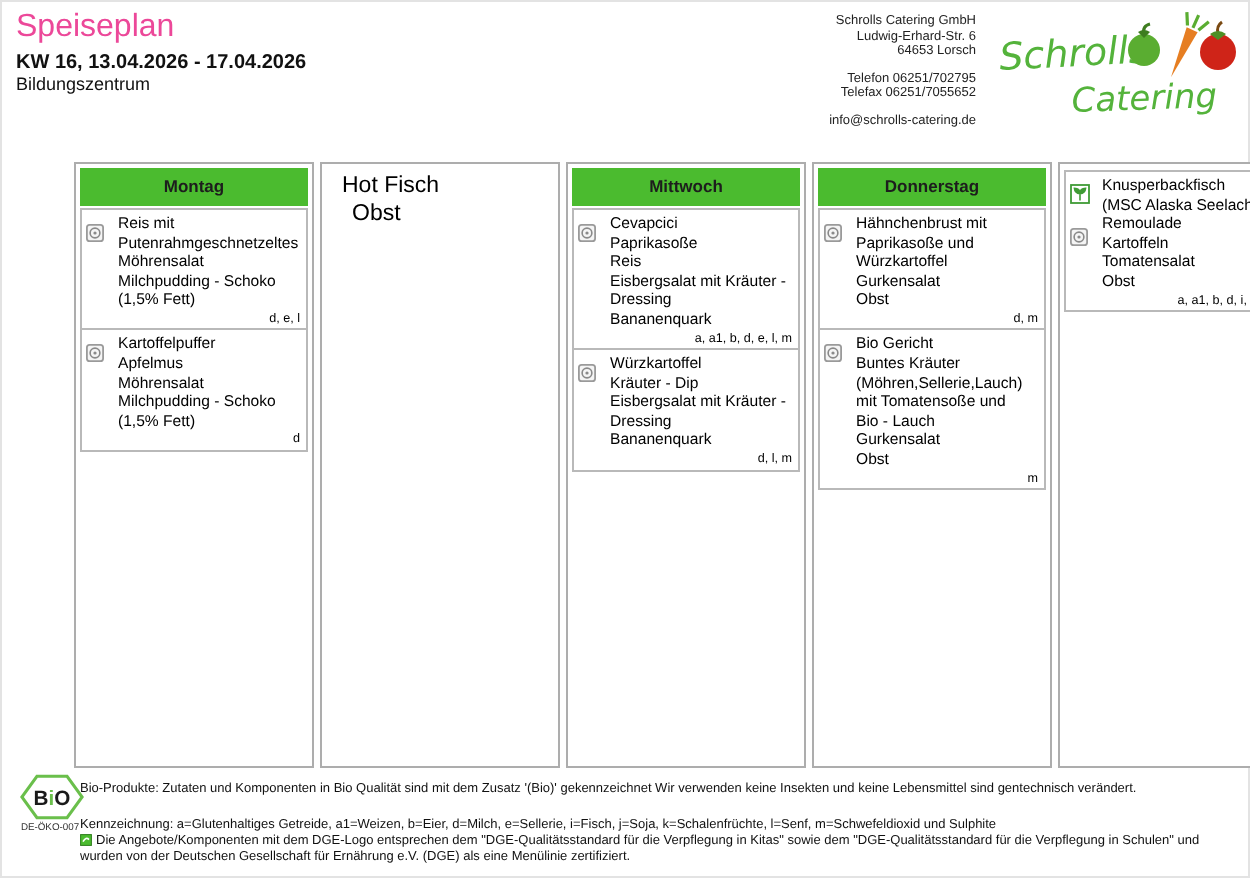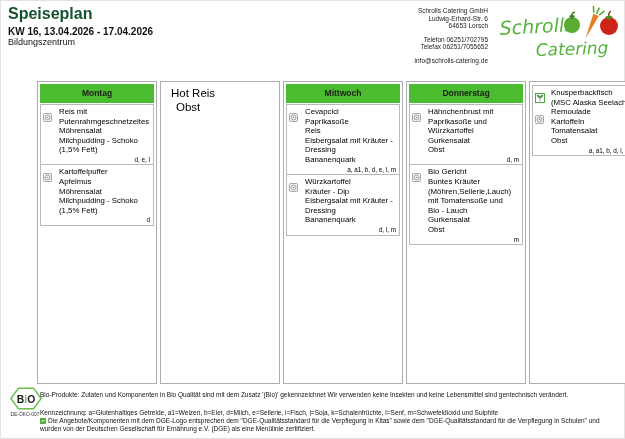--- a/index.html
+++ b/index.html
@@ -1,20 +1,20 @@
 <!DOCTYPE html>
 <html><head>
 <meta charset="utf-8">
 <style>
   html,body{margin:0;padding:0;background:#ececec;}
   .page{position:relative;width:625px;height:439px;background:#fff;overflow:hidden;
         font-family:"Liberation Sans","DejaVu Sans",sans-serif;color:#000;
         box-shadow:inset 0 0 0 1px #e3e3e3;}
   
-  .title{position:absolute;left:8px;top:5px;font-size:16px;font-weight:700;color:#14532d;}
+  .title{position:absolute;left:8px;top:5px;font-size:16px;font-weight:400;color:#ec4899;}
   .week{position:absolute;left:8px;top:26px;font-size:10px;font-weight:600;color:#111;}
   .location{position:absolute;left:8px;top:37px;font-size:9px;color:#111;}
   .company{position:absolute;right:137px;top:7px;text-align:right;font-size:6.5px;
            line-height:7.6px;color:#222;}
   .company .gap{height:6px;}
   .logo{position:absolute;right:4px;top:4px;width:122px;height:58px;}
   
   .menu-grid{position:absolute;left:7px;top:81px;width:612px;height:303px;display:flex;gap:3px;padding-left:30px;}
   .day-col{flex:1 1 0;border:1px solid #adadad;background:#fff;padding:2px;box-sizing:border-box;}
   .day-header{background:#4bbb2f;height:19px;line-height:19px;text-align:center;
@@ -117,21 +117,21 @@
                 <div>Milchpudding - Schoko</div>
                 <div>(1,5% Fett)</div>
               </div>
             </div>
             <div class="allergens">d</div>
           </div>
         </div>
       </div>
       <div class="day-col">
         <div class="plain">
-          <div class="pl-line">Hot Reis</div>
+          <div class="pl-line">Hot Fisch</div>
           <div class="pl-line">Obst</div>
         </div>
       </div>
       <div class="day-col">
         <div class="day-header">Mittwoch</div>
         <div class="entries">
           <div class="entry">
             <div class="entry-row">
               <div class="entry-icons">
                 <span><svg width="9" height="9" viewBox="0 0 10 10">

